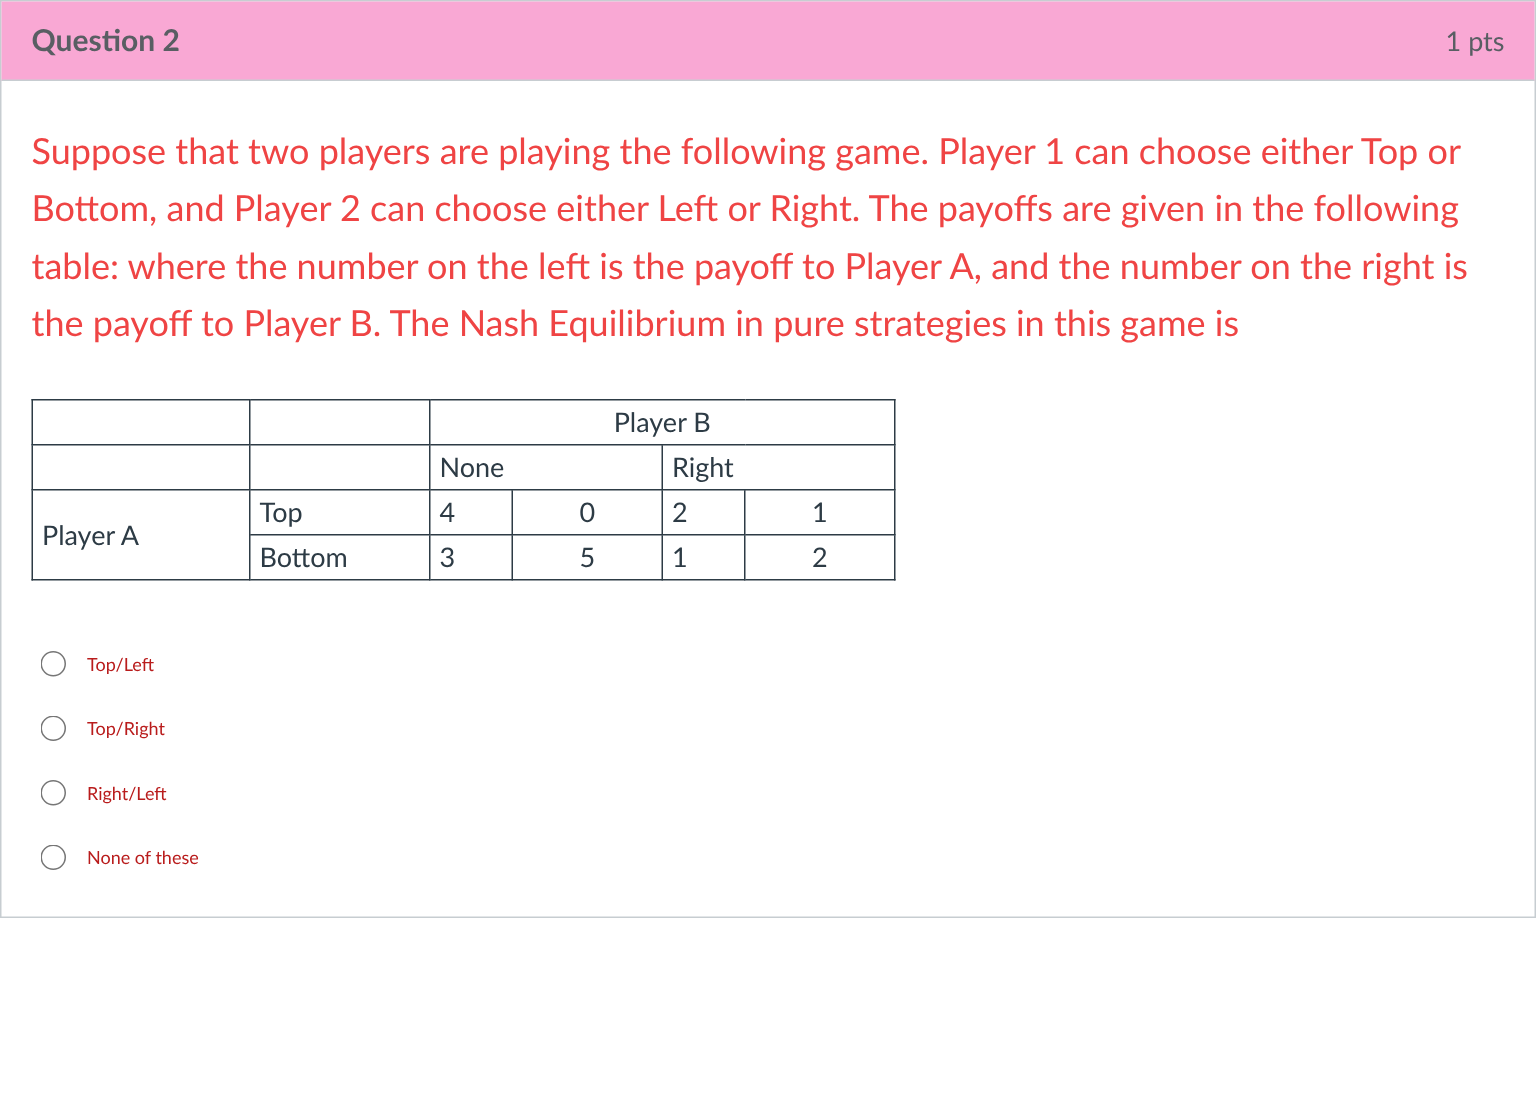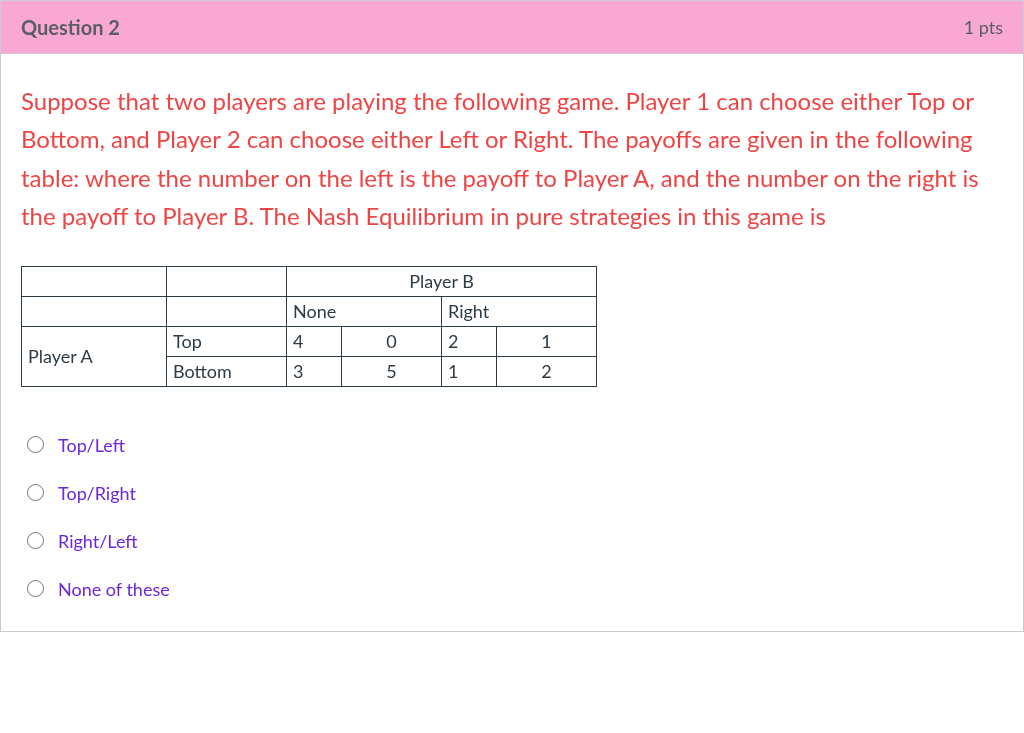--- a/index.html
+++ b/index.html
@@ -73,22 +73,22 @@
     padding: 13px 6px;
     gap: 14px;
   }
   .option input[type="radio"] {
     width: 17px;
     height: 17px;
     accent-color: #2d3b45;
     flex-shrink: 0;
   }
   .option label {
-    font-size: 18px;
-    color: #6d28d9;
+    font-size: 12px;
+    color: #b91c1c;
     cursor: pointer;
   }
 </style>
 </head>
 <body>
 
 <div class="question-wrap">
   <div class="question-header">
     <span class="question-title">Question 2</span>
     <span class="question-pts">1 pts</span>

